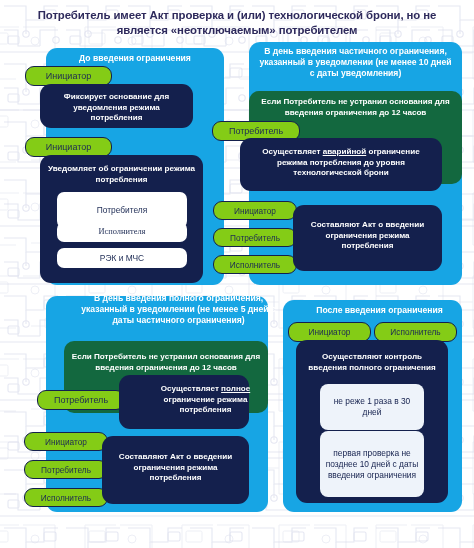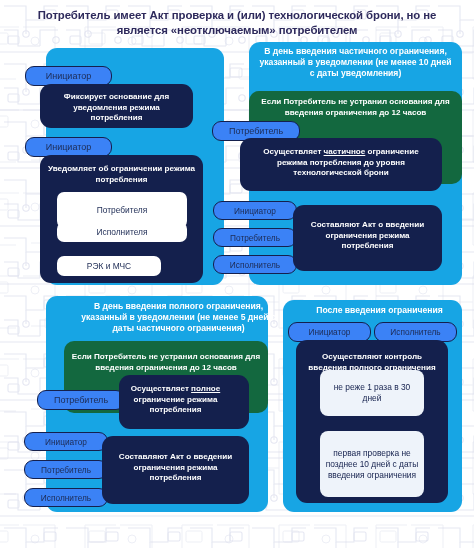--- a/index.html
+++ b/index.html
@@ -43,21 +43,21 @@
   .blk-navy { position:absolute; background:#14204d; border-radius:11px; }
 
   .blk-txt{
     position:absolute; width:100%; text-align:center; color:#fff;
     font-weight:bold; font-size:8.1px; line-height:10.6px; padding:0 7px;
   }
   .blk-txt u{ text-decoration:underline; }
 
   
   .pill{
-    position:absolute; background:#3b82f6;
+    position:absolute; background:#84cc16;
     border:1.4px solid #14204d; border-radius:9px;
     color:#1d2b54; font-size:9px; font-weight:normal;
     display:flex; align-items:center; justify-content:center;
     text-align:center; line-height:10px;
   }
   .pill.small{ font-size:8.3px; }
 
   
   .chip{
     position:absolute; background:#eef3fa; border-radius:8px;
@@ -108,81 +108,82 @@
   <rect width="474" height="548" fill="url(#circ)" opacity="0.55"></rect>
   <rect width="474" height="548" fill="url(#circ2)" opacity="0.45"></rect>
 </svg>
 
 <div id="root">
 
   <div class="title">Потребитель имеет Акт проверка и (или) технологической брони, но не является «неотключаемым» потребителем</div>
 
   <div class="panel" style="left:46px; top:48px; width:178px; height:237px;">
   </div>
+  <div class="panel-hdr" style="left:46px; top:53px; width:178px;">До введения ограничения</div>
 
   <div class="pill" style="left:25px; top:66px; width:87px; height:20px;">Инициатор</div>
   <div class="blk-navy" style="left:40px; top:84px; width:153px; height:44px;"></div>
   <div class="blk-txt" style="left:40px; top:92px; width:153px;">Фиксирует основание для уведомления режима потребления</div>
 
   <div class="pill" style="left:25px; top:137px; width:87px; height:20px;">Инициатор</div>
   <div class="blk-navy" style="left:40px; top:155px; width:163px; height:128px;"></div>
   <div class="blk-txt" style="left:40px; top:164px; width:163px;">Уведомляет об ограничении режима потребления</div>
 
   <div class="wchip" style="left:57px; top:192px; width:130px; height:36px;">Потребителя</div>
-  <div class="wchip" style="left:57px; top:222px; width:130px; height:20px;">Исполнителя</div>
-  <div class="wchip" style="left:57px; top:256px; width:104px; height:20px;">РЭК и МЧС</div>
+  <div class="wchip" style="left:57px; top:222px; width:130px; height:20px;font-family:Liberation Serif, serif;">Исполнителя</div>
+  <div class="wchip" style="left:57px; top:248px; width:130px; height:20px;">РЭК и МЧС</div>
 
   <div class="panel" style="left:249px; top:42px; width:213px; height:243px;">
   </div>
   <div class="panel-hdr" style="left:249px; top:46px; width:213px;">В день введения частичного ограничения, указанный в уведомлении (не менее 10 дней с даты уведомления)</div>
 
   <div class="blk-green" style="left:249px; top:91px; width:213px; height:93px;"></div>
   <div class="blk-txt" style="left:249px; top:97px; width:213px;">Если Потребитель не устранил основания для введения ограничения до 12 часов</div>
 
   <div class="pill" style="left:212px; top:121px; width:88px; height:20px;">Потребитель</div>
 
   <div class="blk-navy" style="left:240px; top:138px; width:202px; height:53px;"></div>
   <div class="blk-txt" style="left:240px; top:147px; width:202px;">
-    <span>Осуществляет </span><u>частичное</u><span> ограничение режима потребления до уровня технологической брони</span>
+    <span>Осуществляет </span><u>аварийной</u><span> ограничение режима потребления до уровня технологической брони</span>
   </div>
 
   <div class="pill small" style="left:213px; top:201px; width:84px; height:19px;">Инициатор</div>
   <div class="pill small" style="left:213px; top:228px; width:84px; height:19px;">Потребитель</div>
   <div class="pill small" style="left:213px; top:255px; width:84px; height:19px;">Исполнитель</div>
 
   <div class="blk-navy" style="left:293px; top:205px; width:149px; height:66px;"></div>
   <div class="blk-txt" style="left:293px; top:220px; width:149px;">Составляют Акт о введении ограничения режима потребления</div>
 
   <div class="panel" style="left:46px; top:296px; width:222px; height:216px;">
   </div>
-  <div class="panel-hdr" style="left:46px; top:301px; width:250px;padding-left:25px;">В день введения полного ограничения, указанный в уведомлении (не менее 5 дней с даты частичного ограничения)</div>
+  <div class="panel-hdr" style="left:46px; top:293px; width:250px;padding-left:25px;">В день введения полного ограничения, указанный в уведомлении (не менее 5 дней с даты частичного ограничения)</div>
 
   <div class="blk-green" style="left:64px; top:341px; width:204px; height:72px;"></div>
   <div class="blk-txt" style="left:64px; top:352px; width:204px;">Если Потребитель не устранил основания для введения ограничения  до 12 часов</div>
 
   <div class="pill" style="left:37px; top:390px; width:88px; height:20px;">Потребитель</div>
 
   <div class="blk-navy" style="left:119px; top:375px; width:130px; height:54px;"></div>
-  <div class="blk-txt" style="left:105px; top:384px; width:141px;">
+  <div class="blk-txt" style="left:135px; top:384px; width:141px;">
     <span>Осуществляет </span><u>полное</u><span> ограничение режима потребления</span>
   </div>
 
   <div class="pill small" style="left:24px; top:432px; width:84px; height:19px;">Инициатор</div>
   <div class="pill small" style="left:24px; top:460px; width:84px; height:19px;">Потребитель</div>
   <div class="pill small" style="left:24px; top:488px; width:84px; height:19px;">Исполнитель</div>
 
   <div class="blk-navy" style="left:102px; top:436px; width:147px; height:68px;"></div>
   <div class="blk-txt" style="left:102px; top:452px; width:147px;">Составляют Акт о введении ограничения режима потребления</div>
 
   <div class="panel" style="left:283px; top:300px; width:179px; height:212px;">
   </div>
   <div class="panel-hdr" style="left:283px; top:305px; width:179px;padding-left:24px;">После введения ограничения</div>
 
   <div class="pill small" style="left:288px; top:322px; width:83px; height:20px;">Инициатор</div>
   <div class="pill small" style="left:374px; top:322px; width:83px; height:20px;">Исполнитель</div>
 
   <div class="blk-navy" style="left:296px; top:340px; width:152px; height:163px;"></div>
   <div class="blk-txt" style="left:296px; top:352px; width:152px;">Осуществляют контроль введения полного ограничения</div>
 
-  <div class="chip" style="left:320px; top:370px; width:104px; height:46px;">не реже 1 раза в 30 дней</div>
+  <div class="chip" style="left:320px; top:384px; width:104px; height:46px;">не реже 1 раза в 30 дней</div>
   <div class="chip" style="left:320px; top:431px; width:104px; height:66px;">первая проверка не позднее 10 дней с даты введения ограничения</div>
 
 </div>
 
 </body></html>

